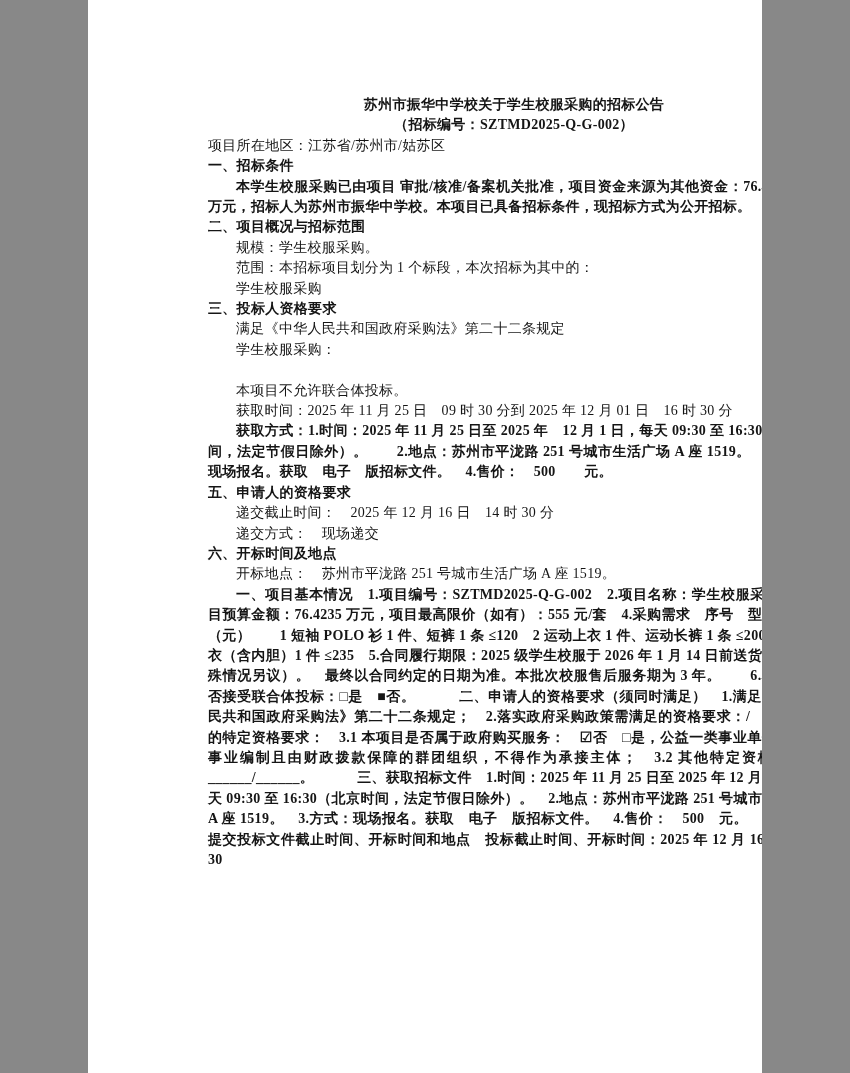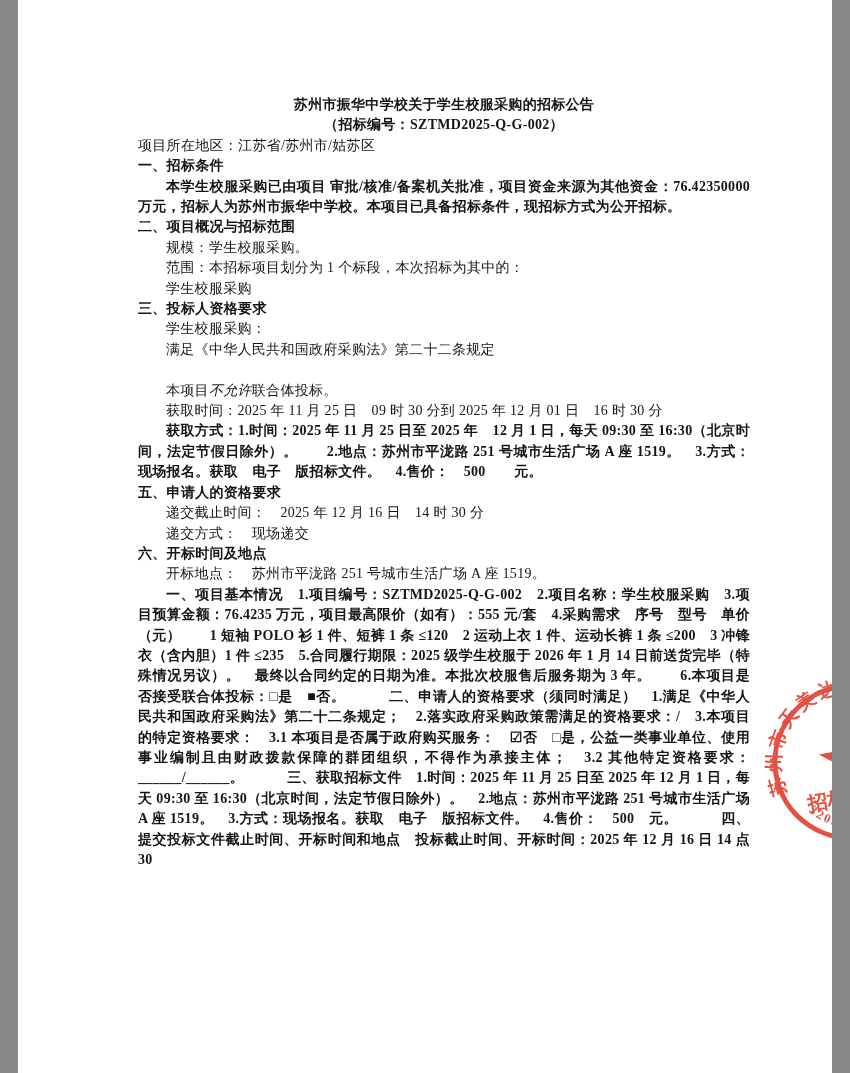--- a/index.html
+++ b/index.html
@@ -1,18 +1,18 @@
 <!DOCTYPE html>
 <html><head>
 <meta charset="utf-8">
 <style>
   html,body { margin:0; padding:0; background:#888; }
   .page {
     position:relative;
-    width:814px; height:1073px;
+    width:674px; height:1073px;
     background:#ffffff;
     overflow:hidden;
     font-family:"Liberation Serif","DejaVu Serif",serif;
     color:#151515;
     margin:0 auto;
   }
   .content {
     position:absolute;
     left:120px; top:95px; width:612px;
   }
@@ -34,21 +34,21 @@
   .content p {
     margin:0;
     font-size:14px;
     line-height:20.4px;
     letter-spacing:0.3px;
   }
   .heading { font-weight:bold; }
   .indent  { text-indent:2em; }
   .justify { text-align:justify;font-weight:bold; }
   .gap-before { margin-top:20.4px !important; }
-  .italic { font-style:italic; }
+  .italic { }
   .stamp {
     position:absolute;
     left:733px; top:662px;
     width:200px; height:200px;
     pointer-events:none;
   }
 </style>
 </head>
 <body>
 
@@ -63,22 +63,22 @@
 
     <p class="heading">一、招标条件</p>
     <p class="indent justify">本学生校服采购已由项目 审批/核准/备案机关批准，项目资金来源为其他资金：76.42350000 万元，招标人为苏州市振华中学校。本项目已具备招标条件，现招标方式为公开招标。</p>
 
     <p class="heading">二、项目概况与招标范围</p>
     <p class="indent">规模：学生校服采购。</p>
     <p class="indent">范围：本招标项目划分为 1 个标段，本次招标为其中的：</p>
     <p class="indent">学生校服采购</p>
 
     <p class="heading">三、投标人资格要求</p>
+    <p class="indent">满足《中华人民共和国政府采购法》第二十二条规定</p>
     <p class="indent">学生校服采购：</p>
-    <p class="indent">满足《中华人民共和国政府采购法》第二十二条规定</p>
     <p class="indent gap-before"><span>本项目</span><span class="italic">不允许</span><span>联合体投标。</span></p>
 
     <p class="indent">获取时间：2025 年 11 月 25 日　09 时 30 分到 2025 年 12 月 01 日　16 时 30 分</p>
     <p class="indent justify">获取方式：1.时间：2025 年 11 月 25 日至 2025 年　12 月 1 日，每天 09:30 至 16:30（北京时间，法定节假日除外）。　　2.地点：苏州市平泷路 251 号城市生活广场 A 座 1519。　3.方式：现场报名。获取　电子　版招标文件。　4.售价：　500　　元。</p>
 
     <p class="heading">五、申请人的资格要求</p>
     <p class="indent">递交截止时间：　2025 年 12 月 16 日　14 时 30 分</p>
     <p class="indent">递交方式：　现场递交</p>
 
     <p class="heading">六、开标时间及地点</p>

